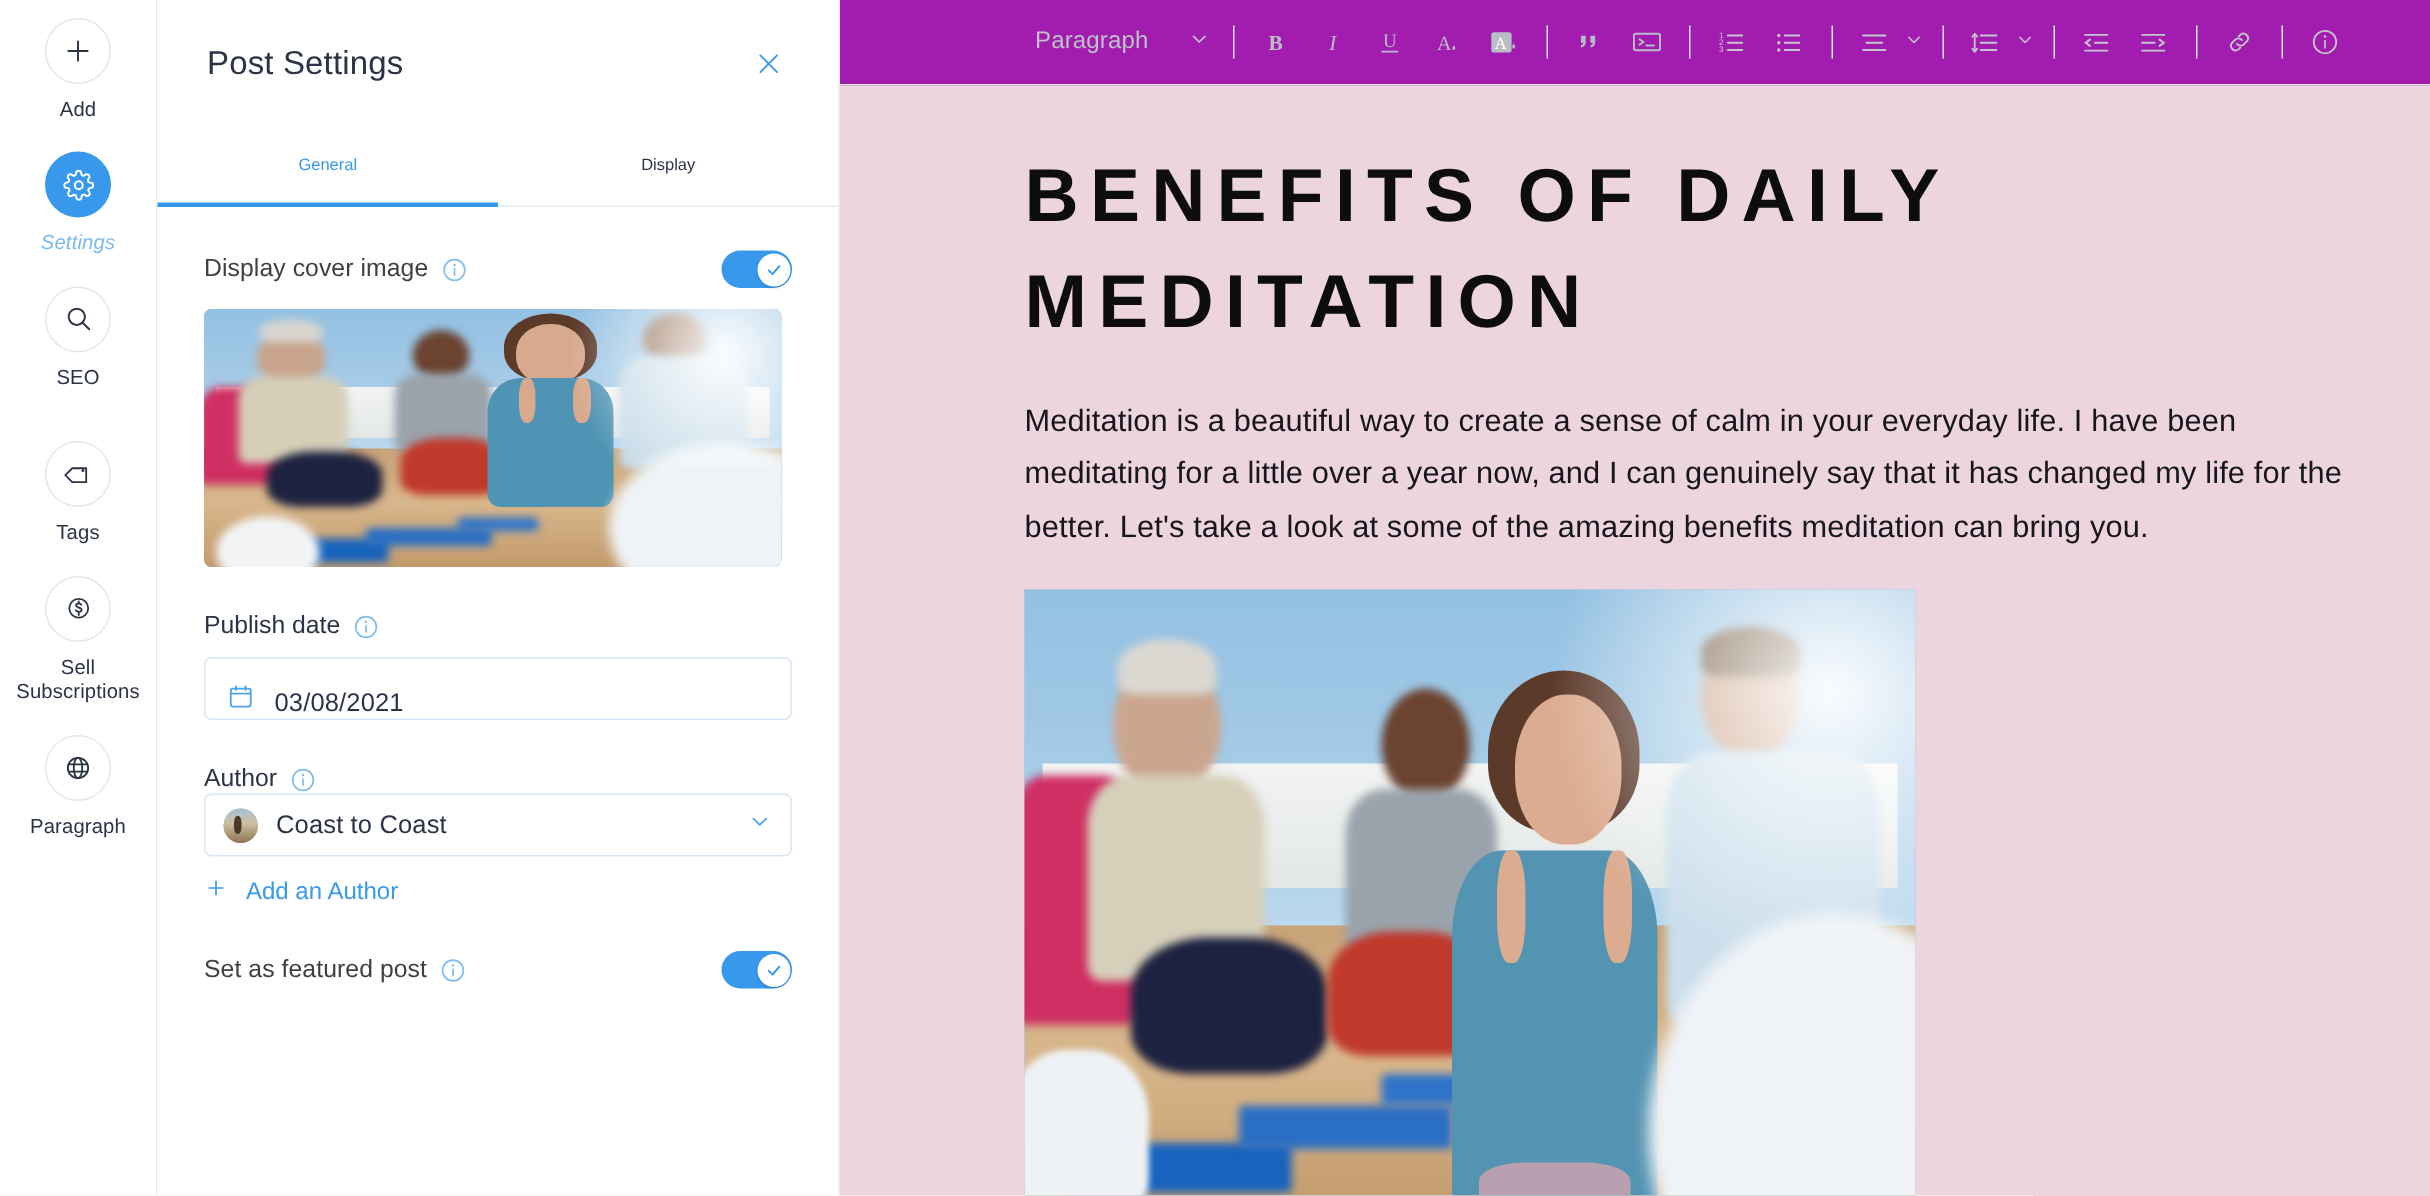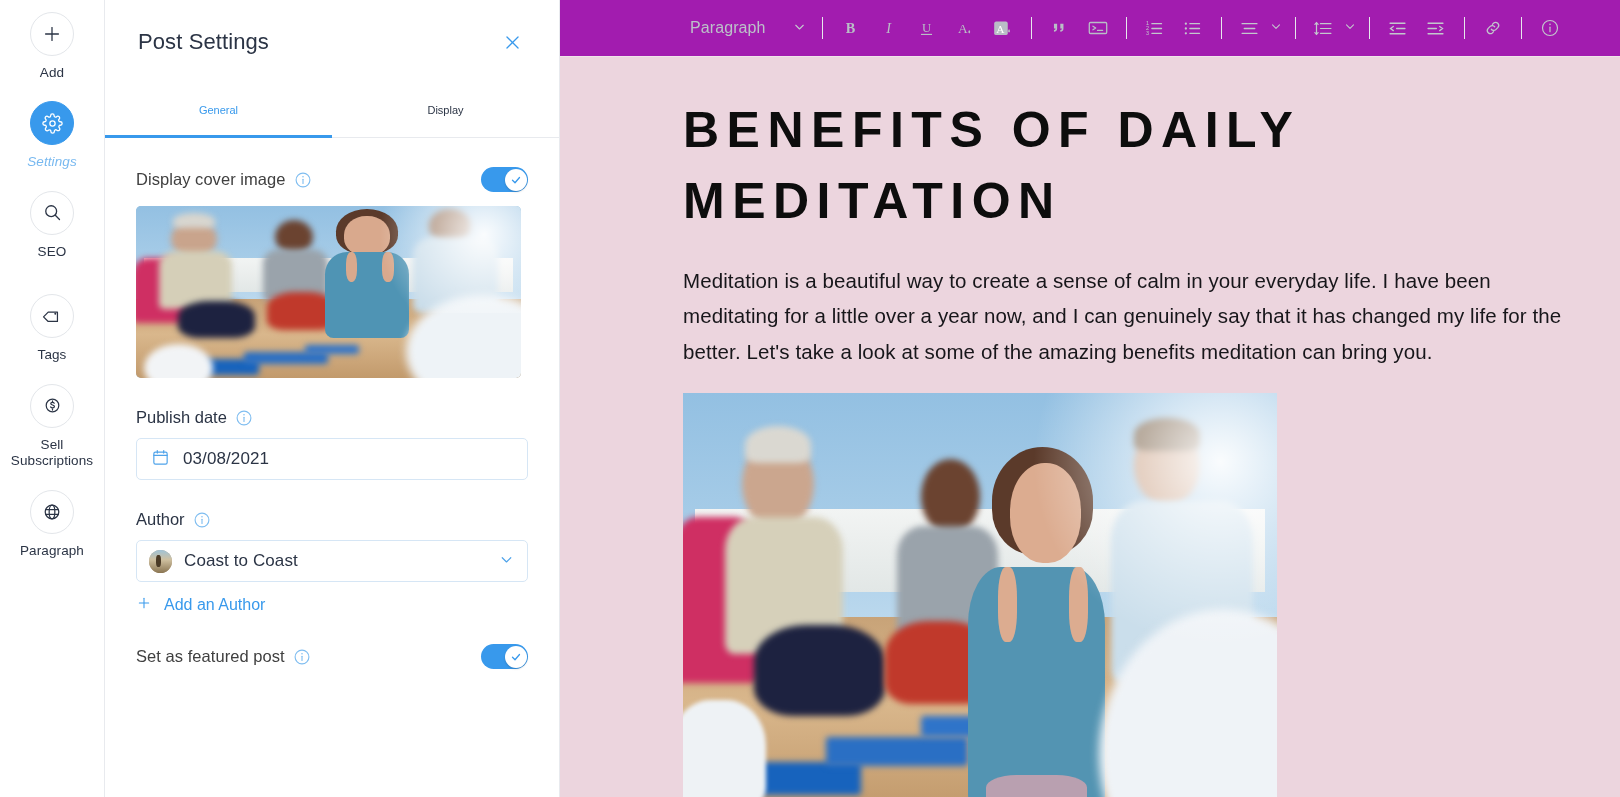--- a/index.html
+++ b/index.html
@@ -135,32 +135,31 @@
   .field-label {
     font-size: 16.5px; color: #2b3445;
     margin-top: 30px;
     display: flex; align-items: center;
   }
   .input-box {
     margin-top: 11px;
     height: 42px;
     border: 1px solid #d6e6f5;
     border-radius: 5px;
-    display: flex; align-items: center;
+    display: flex; align-items: flex-end;
     padding: 0 14px;
     background: #fff;
     cursor: text;
   }
   .input-val {
     font-size: 17px; color: #2b3445;
     margin-left: 13px;
     letter-spacing: .1px;
   }
   .select-box {
-    margin-top: 11px;
     height: 42px;
     border: 1px solid #d6e6f5;
     border-radius: 5px;
     display: flex; align-items: center;
     padding: 0 12px 0 12px;
     cursor: pointer;
   }
   .avatar {
     width: 23px; height: 23px; border-radius: 50%;
     overflow: hidden; flex: none;

